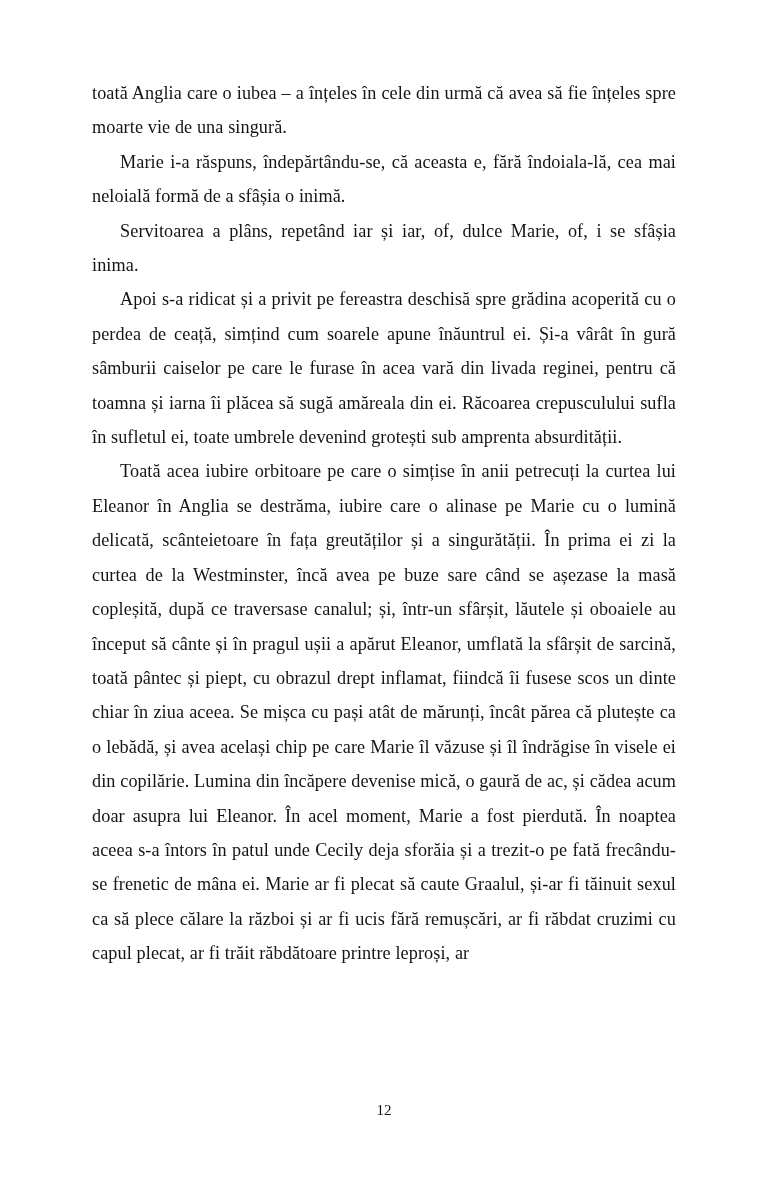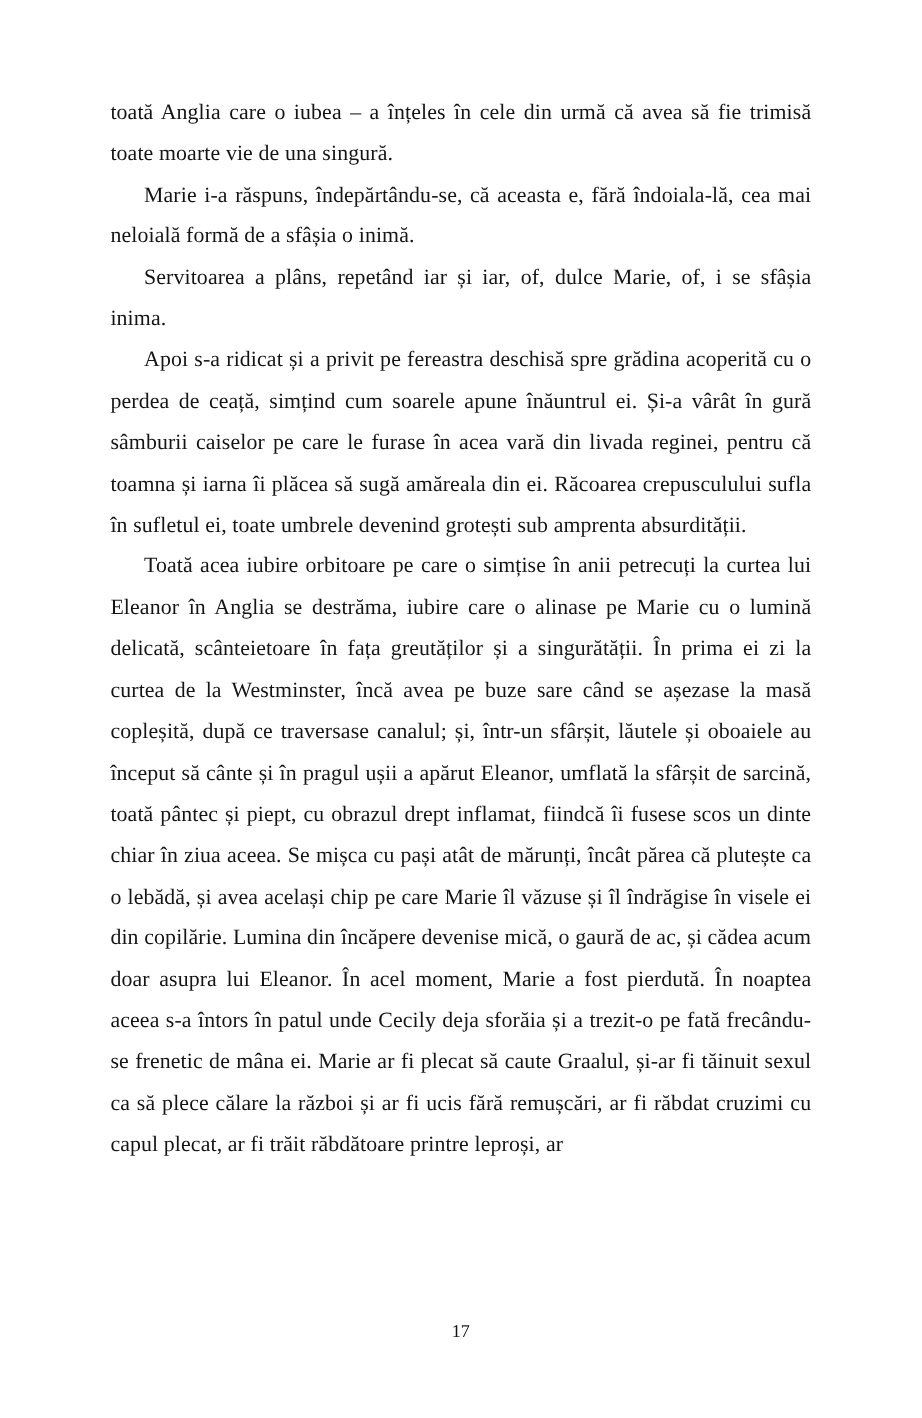--- a/index.html
+++ b/index.html
@@ -44,20 +44,20 @@
     font-family: "Liberation Serif", "DejaVu Serif", serif;
     font-size: 15px;
     color: #141414;
   }
 </style>
 </head>
 <body>
 
 <div class="page">
   <div class="text-column">
-    <p class="para">toată Anglia care o iubea – a înțeles în cele din urmă că avea să fie trimisă toate moarte vie de una singură.</p>
+    <p class="para">toată Anglia care o iubea – a înțeles în cele din urmă că avea să fie înțeles spre moarte vie de una singură.</p>
     <p class="para">Marie i-a răspuns, îndepărtându-se, că aceasta e, fără îndoiala-lă, cea mai neloială formă de a sfâșia o inimă.</p>
     <p class="para">Servitoarea a plâns, repetând iar și iar, of, dulce Marie, of, i se sfâșia inima.</p>
     <p class="para">Apoi s-a ridicat și a privit pe fereastra deschisă spre grădina acoperită cu o perdea de ceață, simțind cum soarele apune înăuntrul ei. Și-a vârât în gură sâmburii caiselor pe care le furase în acea vară din livada reginei, pentru că toamna și iarna îi plăcea să sugă amăreala din ei. Răcoarea crepusculului sufla în sufletul ei, toate umbrele devenind grotești sub amprenta absurdității.</p>
     <p class="para">Toată acea iubire orbitoare pe care o simțise în anii petrecuți la curtea lui Eleanor în Anglia se destrăma, iubire care o alinase pe Marie cu o lumină delicată, scânteietoare în fața greutăților și a singurătății. În prima ei zi la curtea de la Westminster, încă avea pe buze sare când se așezase la masă copleșită, după ce traversase canalul; și, într-un sfârșit, lăutele și oboaiele au început să cânte și în pragul ușii a apărut Eleanor, umflată la sfârșit de sarcină, toată pântec și piept, cu obrazul drept inflamat, fiindcă îi fusese scos un dinte chiar în ziua aceea. Se mișca cu pași atât de mărunți, încât părea că plutește ca o lebădă, și avea același chip pe care Marie îl văzuse și îl îndrăgise în visele ei din copilărie. Lumina din încăpere devenise mică, o gaură de ac, și cădea acum doar asupra lui Eleanor. În acel moment, Marie a fost pierdută. În noaptea aceea s-a întors în patul unde Cecily deja sforăia și a trezit-o pe fată frecându-se frenetic de mâna ei. Marie ar fi plecat să caute Graalul, și-ar fi tăinuit sexul ca să plece călare la război și ar fi ucis fără remușcări, ar fi răbdat cruzimi cu capul plecat, ar fi trăit răbdătoare printre leproși, ar</p>
   </div>
-  <div class="folio">17</div>
+  <div class="folio">12</div>
 </div>
 
 </body></html>

